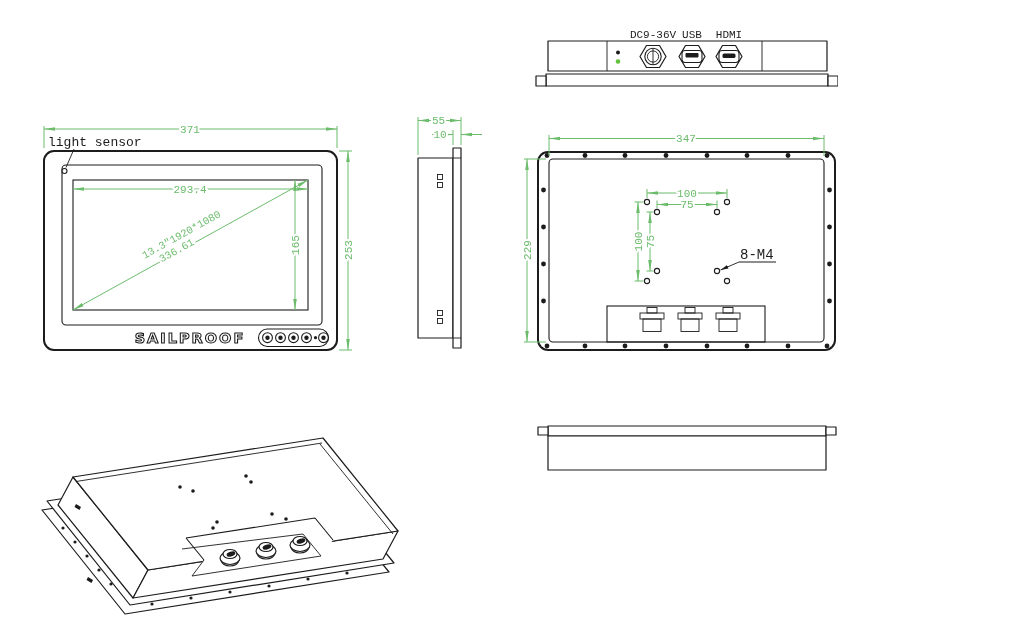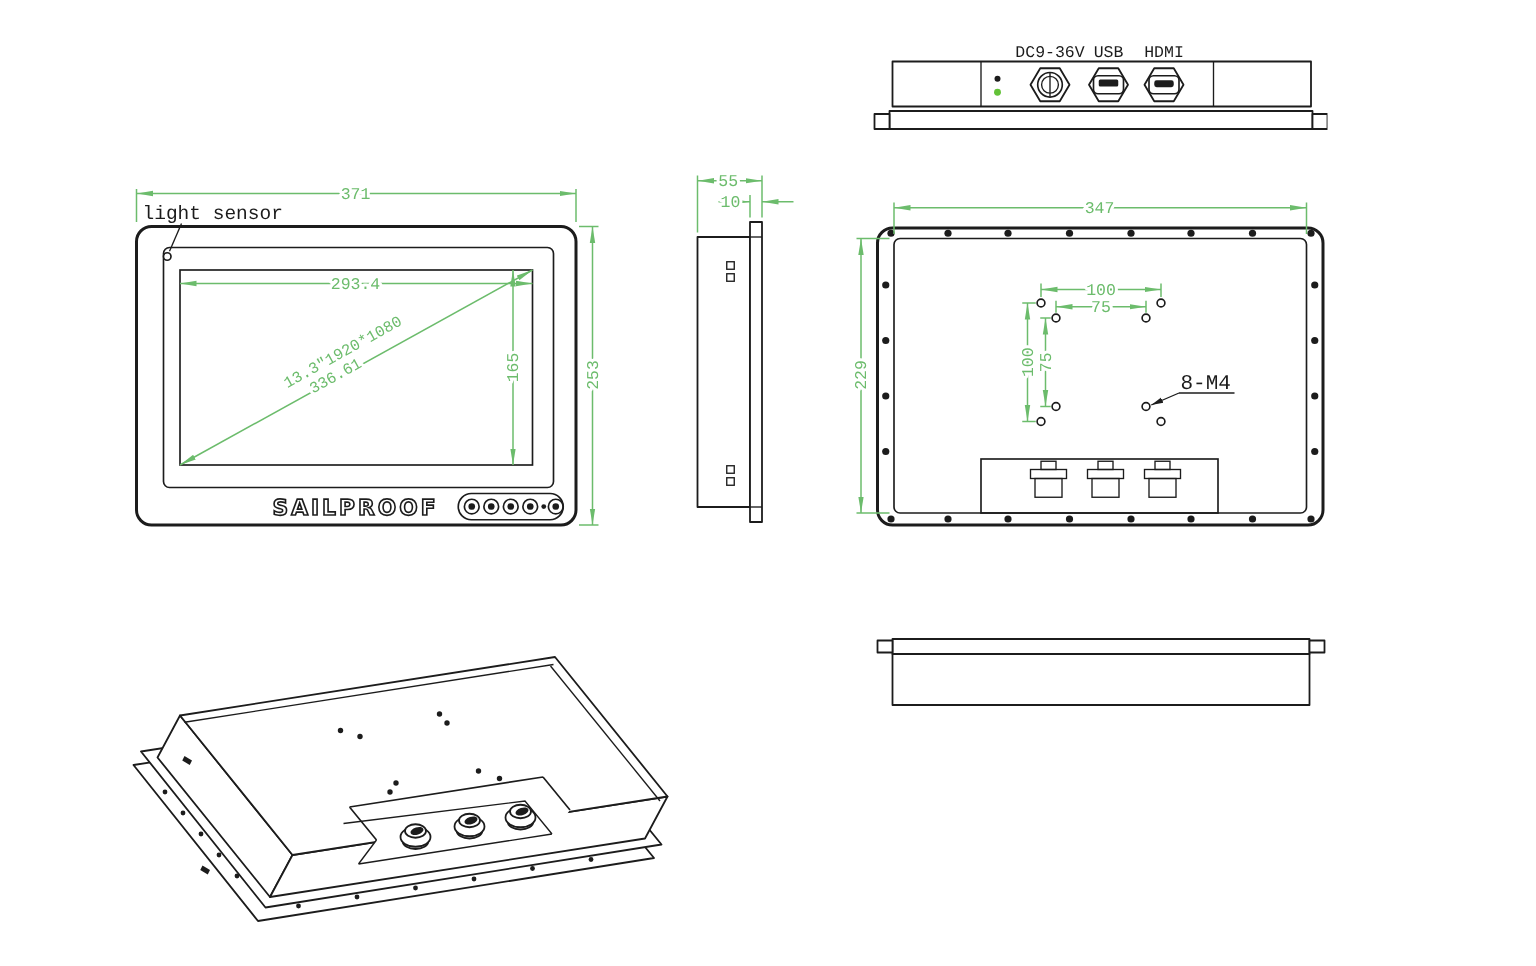--- a/index.html
+++ b/index.html
@@ -1,17 +1,17 @@
 <!DOCTYPE html>
 <html style="--dim: #6cbc6c; --ink: #1c1c1c; --led: #63c238;"><head>
 <meta charset="utf-8">
 <style>
   :root { --dim:#6cbc6c; --ink:#1c1c1c; --led:#63c238; }
   html,body { margin:0; padding:0; background:#ffffff; }
-  .stage { position:relative; width:838px; height:644px; background:#fff; overflow:hidden;padding-left:47px; }
+  .stage { position:relative; width:838px; height:644px; background:#fff; overflow:hidden; }
   svg { display:block; }
   .ln  { fill:none; stroke:var(--ink); stroke-width:1.1; }
   .lnt { fill:none; stroke:var(--ink); stroke-width:0.9; }
   .fw  { fill:#ffffff; stroke:var(--ink); stroke-width:1.2; stroke-linejoin:round; }
   .fw2 { fill:#ffffff; stroke:var(--ink); stroke-width:2;   stroke-linejoin:round; }
   .dim { fill:none; stroke:var(--dim); stroke-width:1; }
   .screw { fill:var(--ink); stroke:none; }
   .hole  { fill:#ffffff; stroke:var(--ink); stroke-width:1.1; }
   .dark  { fill:var(--ink); stroke:none; }
   .ledon { fill:var(--led); stroke:none; }

